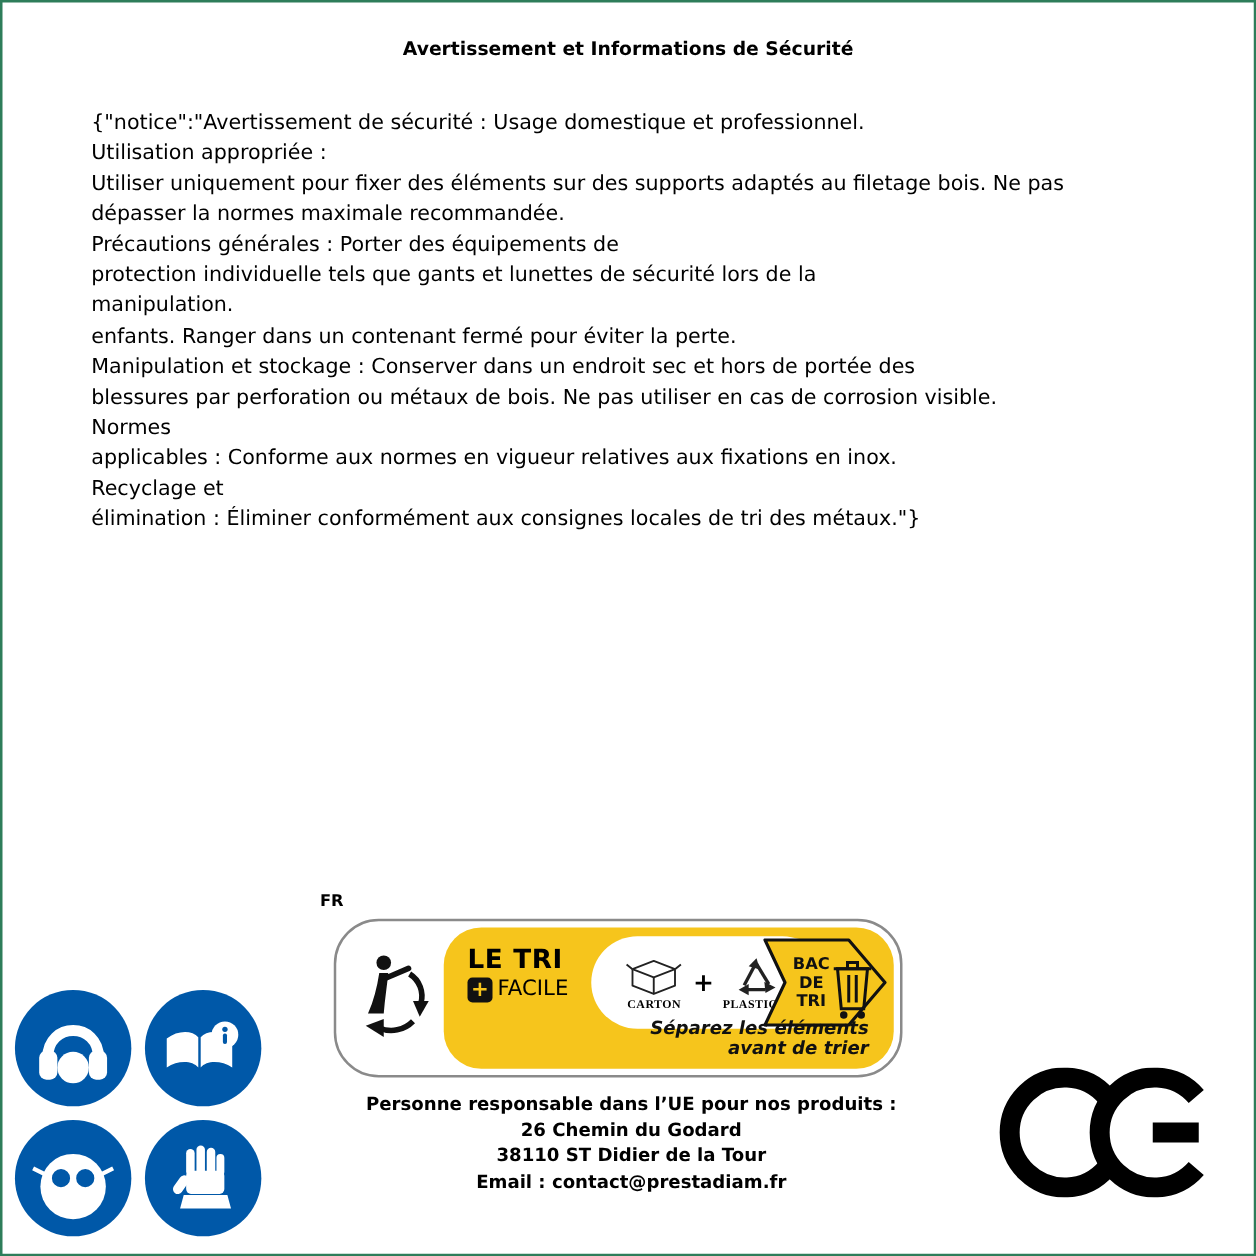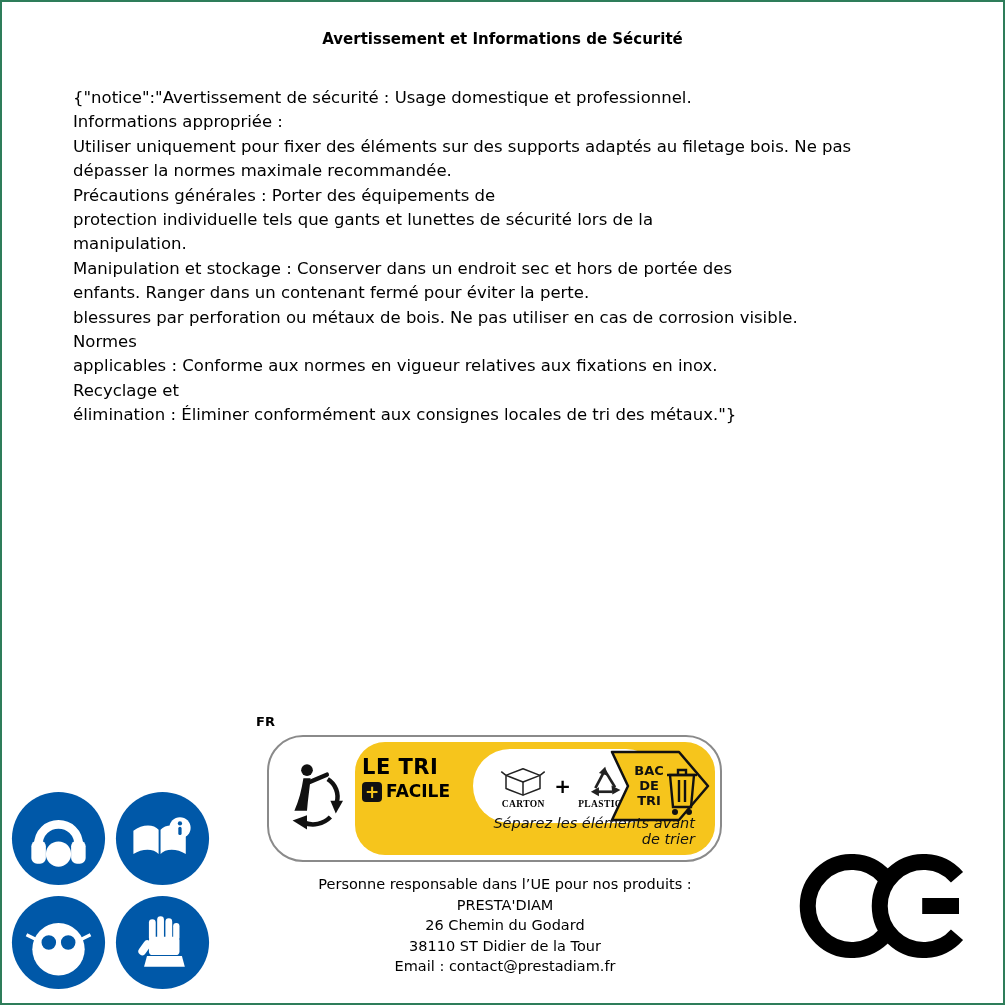--- a/index.html
+++ b/index.html
@@ -13,55 +13,55 @@
   .notice div{white-space:nowrap;}
   
   .mand-icons{position:absolute;left:8px;top:788px;display:grid;grid-template-columns:97px 97px;grid-auto-rows:97px;gap:7px;}
   .mand-icons svg{display:block;}
   
   .fr-label{position:absolute;left:254px;top:712px;font-size:13px;font-weight:700;}
   .capsule{position:absolute;left:265px;top:733px;width:455px;height:127px;background:#fff;
     border:2px solid #8a8a8a;border-radius:36px;box-sizing:border-box;}
   .triman-zone{position:absolute;left:6px;top:0;width:82px;height:100%;display:flex;align-items:center;justify-content:center;}
   .yellow-zone{position:absolute;left:86px;top:5px;right:5px;bottom:5px;background:#F6C51C;border-radius:30px;}
-  .letri{position:absolute;left:7px;top:14px;line-height:1.05;}
+  .letri{position:absolute;left:19px;top:14px;line-height:1.05;}
   .letri-top{font-size:21px;font-weight:800;letter-spacing:.5px;}
   .letri-bottom{display:flex;align-items:center;gap:4px;margin-top:4px;}
   .plusbox{display:flex;align-items:center;justify-content:center;width:20px;height:20px;background:#111;border-radius:4px;color:#F6C51C;font-size:17px;font-weight:800;line-height:1;}
-  .facile{font-size:17px;font-weight:700;}
+  .facile{font-size:17px;font-weight:400;}
   .oval{position:absolute;left:118px;top:7px;width:190px;height:74px;background:#fff;border-radius:37px;
     display:flex;align-items:center;justify-content:center;gap:7px;}
   .mat{display:flex;flex-direction:column;align-items:center;gap:1px;font-family:Liberation Serif, serif;}
   .mat-label{font-size:9.5px;font-weight:700;letter-spacing:.4px;}
   .plus-mid{font-size:20px;font-weight:800;}
   .pennant{position:absolute;right:4px;top:7px;}
-  .sep-text{position:absolute;left:120px;right:20px;bottom:8px;text-align:right;font-style:italic;font-weight:400;font-size:14.5px;color:#111;}
+  .sep-text{position:absolute;left:120px;right:20px;bottom:8px;text-align:right;font-style:italic;font-weight:700;font-size:14.5px;color:#111;}
   
-  .resp{position:absolute;left:203px;top:872px;width:600px;text-align:center;font-size:14.5px;font-weight:400;line-height:20.5px;}
+  .resp{position:absolute;left:203px;top:872px;width:600px;text-align:center;font-size:14.5px;font-weight:700;line-height:20.5px;}
   
   .ce{position:absolute;left:797px;top:852px;}
   svg text{font-family:"DejaVu Sans","Liberation Sans",sans-serif;font-weight:700;fill:#111;}
 </style>
 </head>
 <body>
 
 <div class="page">
 
   <div class="title">Avertissement et Informations de Sécurité</div>
 
   <div class="notice">
     <div>{"notice":"Avertissement de sécurité : Usage domestique et professionnel.</div>
-    <div>Informations appropriée :</div>
+    <div>Utilisation appropriée :</div>
     <div>Utiliser uniquement pour fixer des éléments sur des supports adaptés au filetage bois. Ne pas</div>
     <div>dépasser la normes maximale recommandée.</div>
     <div>Précautions générales : Porter des équipements de</div>
     <div>protection individuelle tels que gants et lunettes de sécurité lors de la</div>
     <div>manipulation.</div>
+    <div>enfants. Ranger dans un contenant fermé pour éviter la perte.</div>
     <div>Manipulation et stockage : Conserver dans un endroit sec et hors de portée des</div>
-    <div>enfants. Ranger dans un contenant fermé pour éviter la perte.</div>
     <div>blessures par perforation ou métaux de bois. Ne pas utiliser en cas de corrosion visible.</div>
     <div>Normes</div>
     <div>applicables : Conforme aux normes en vigueur relatives aux fixations en inox.</div>
     <div>Recyclage et</div>
     <div>élimination : Éliminer conformément aux consignes locales de tri des métaux."}</div>
   </div>
 
   <div class="mand-icons">
     <svg viewBox="0 0 100 100" width="97" height="97">
       <circle cx="50" cy="50" r="48" fill="#0058A8"></circle>
@@ -160,21 +160,20 @@
         </g>
         <circle cx="66" cy="63" r="3" fill="#111"></circle>
         <circle cx="80" cy="63" r="3" fill="#111"></circle>
       </svg>
       <div class="sep-text">Séparez les éléments avant de trier</div>
     </div>
   </div>
 
   <div class="resp">
     <div>Personne responsable dans l’UE pour nos produits :</div>
-    <div>PRESTA'DIAM</div>
     <div>26 Chemin du Godard</div>
     <div>38110 ST Didier de la Tour</div>
     <div>Email : contact@prestadiam.fr</div>
   </div>
 
   <svg class="ce" viewBox="0 0 225 130" width="180" height="104">
     <g stroke="#000" stroke-width="20" fill="none">
       <path d="M107.5,29 A55,55 0 1 0 107.5,101"></path>
       <path d="M197.5,29 A55,55 0 1 0 197.5,101"></path>
       <path d="M154,65 L200,65"></path>

